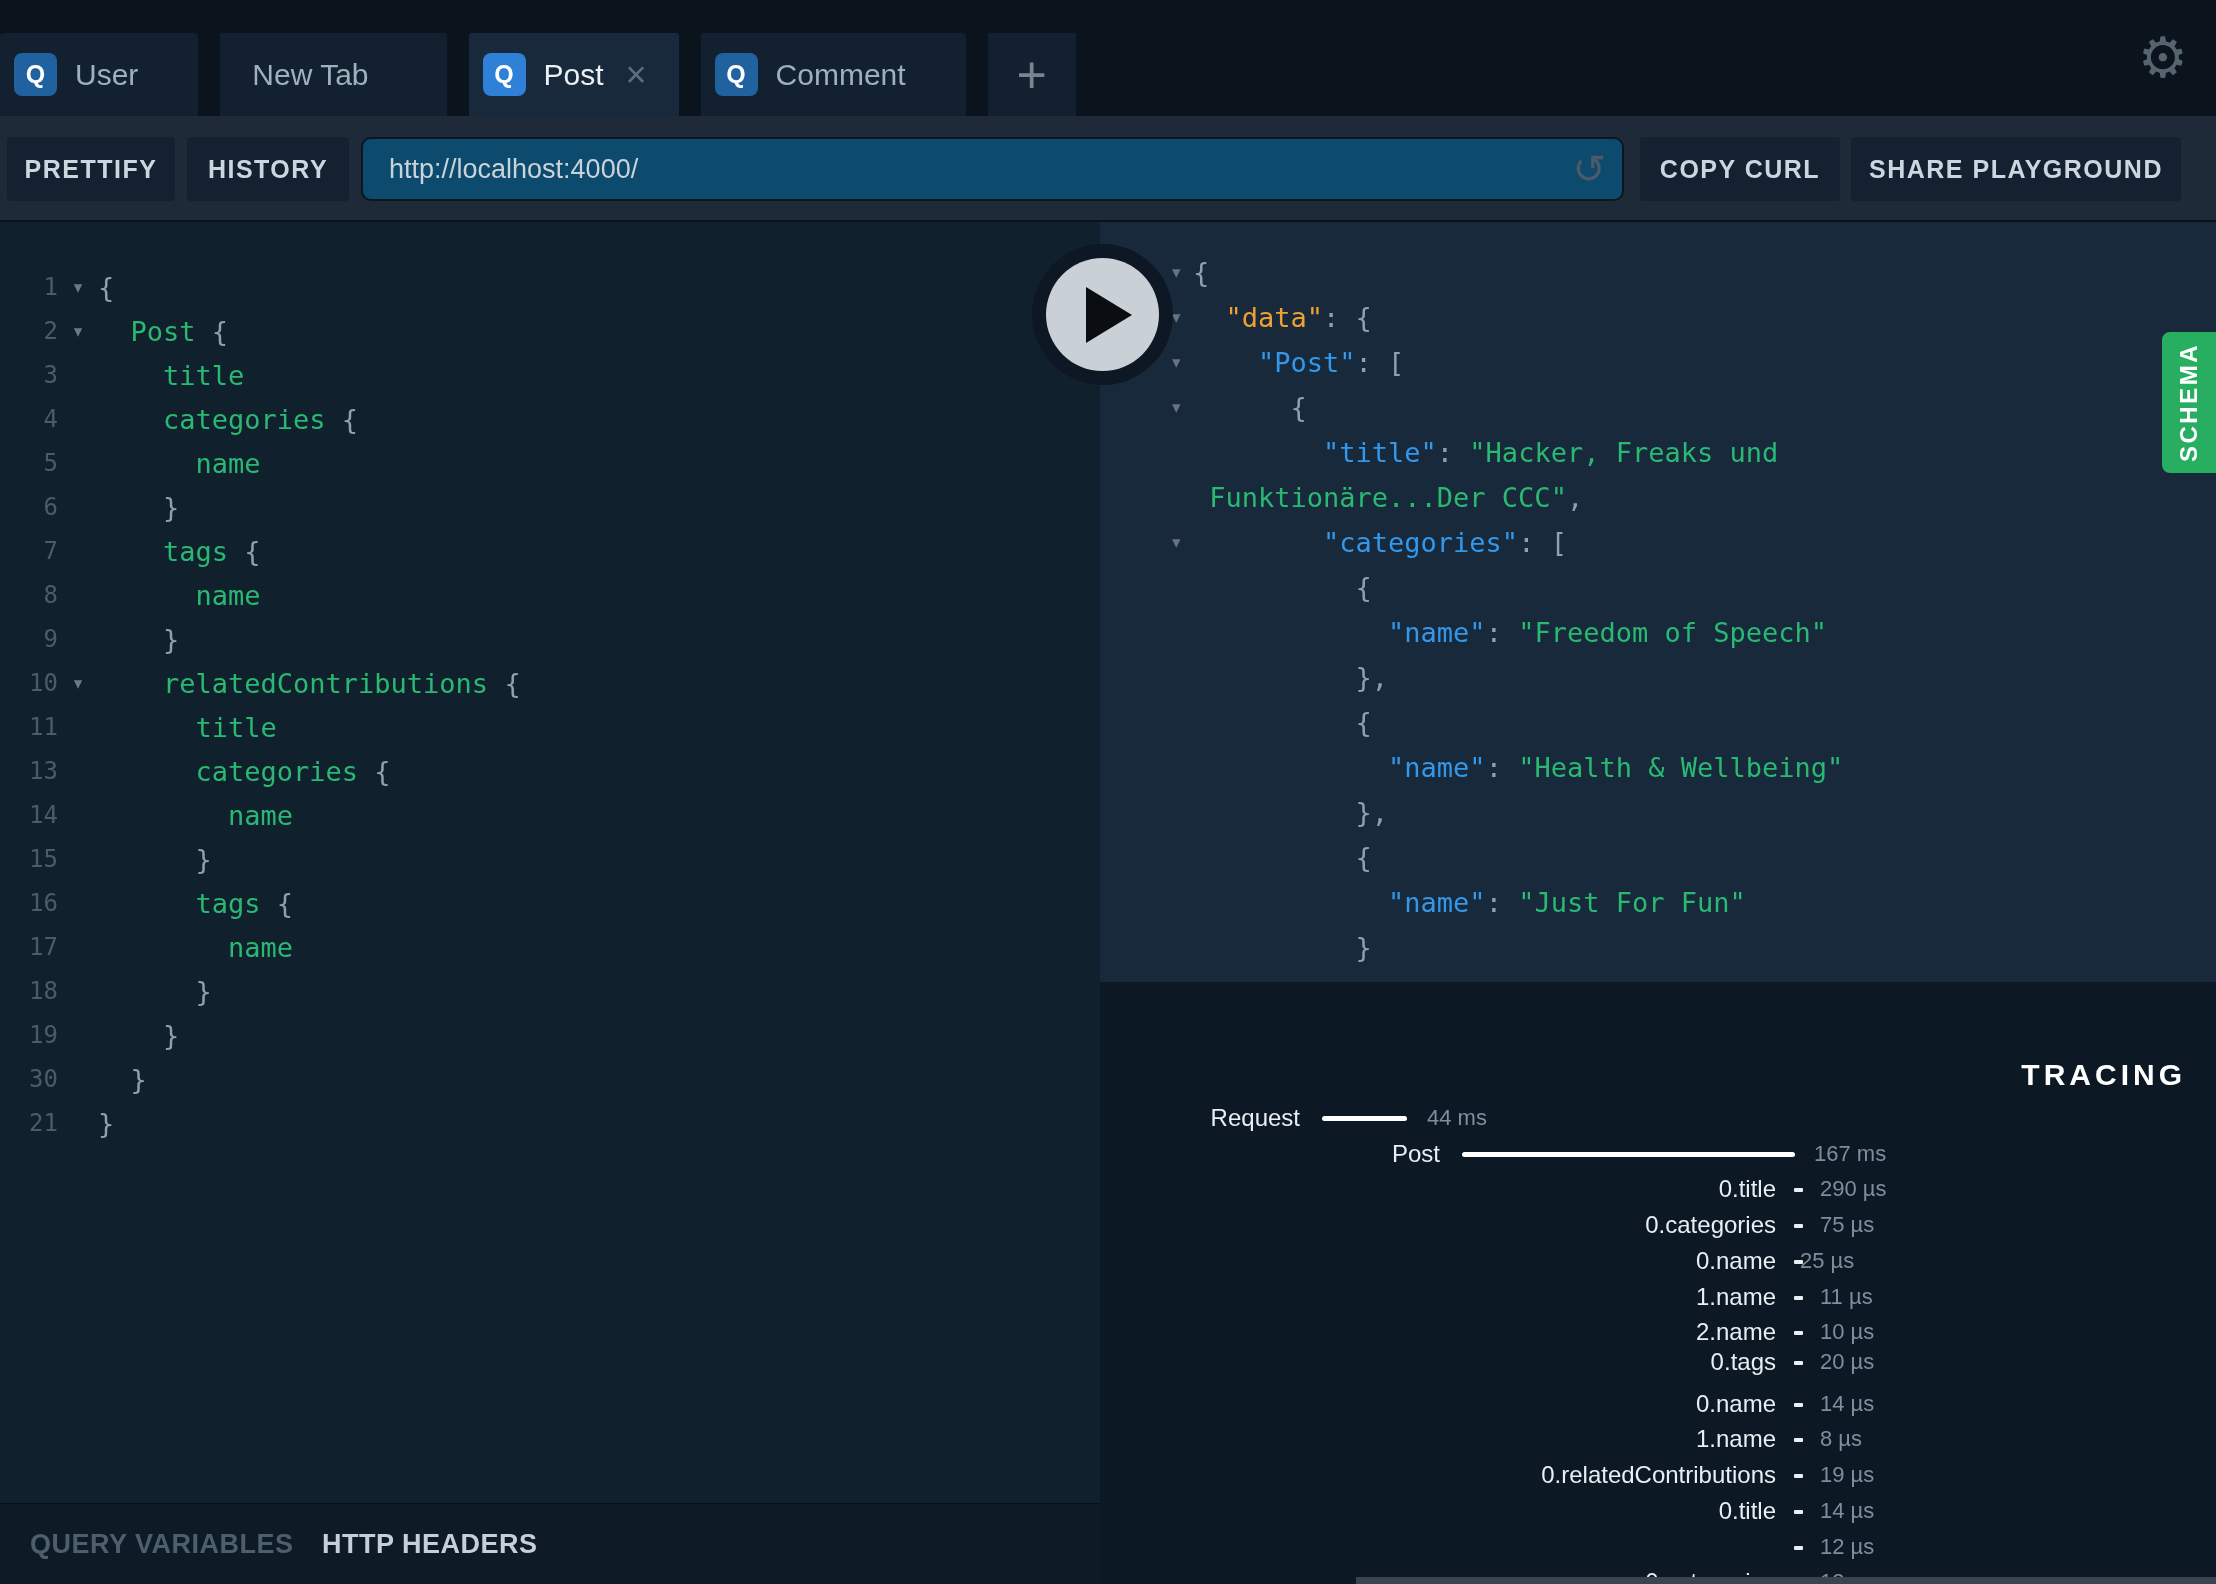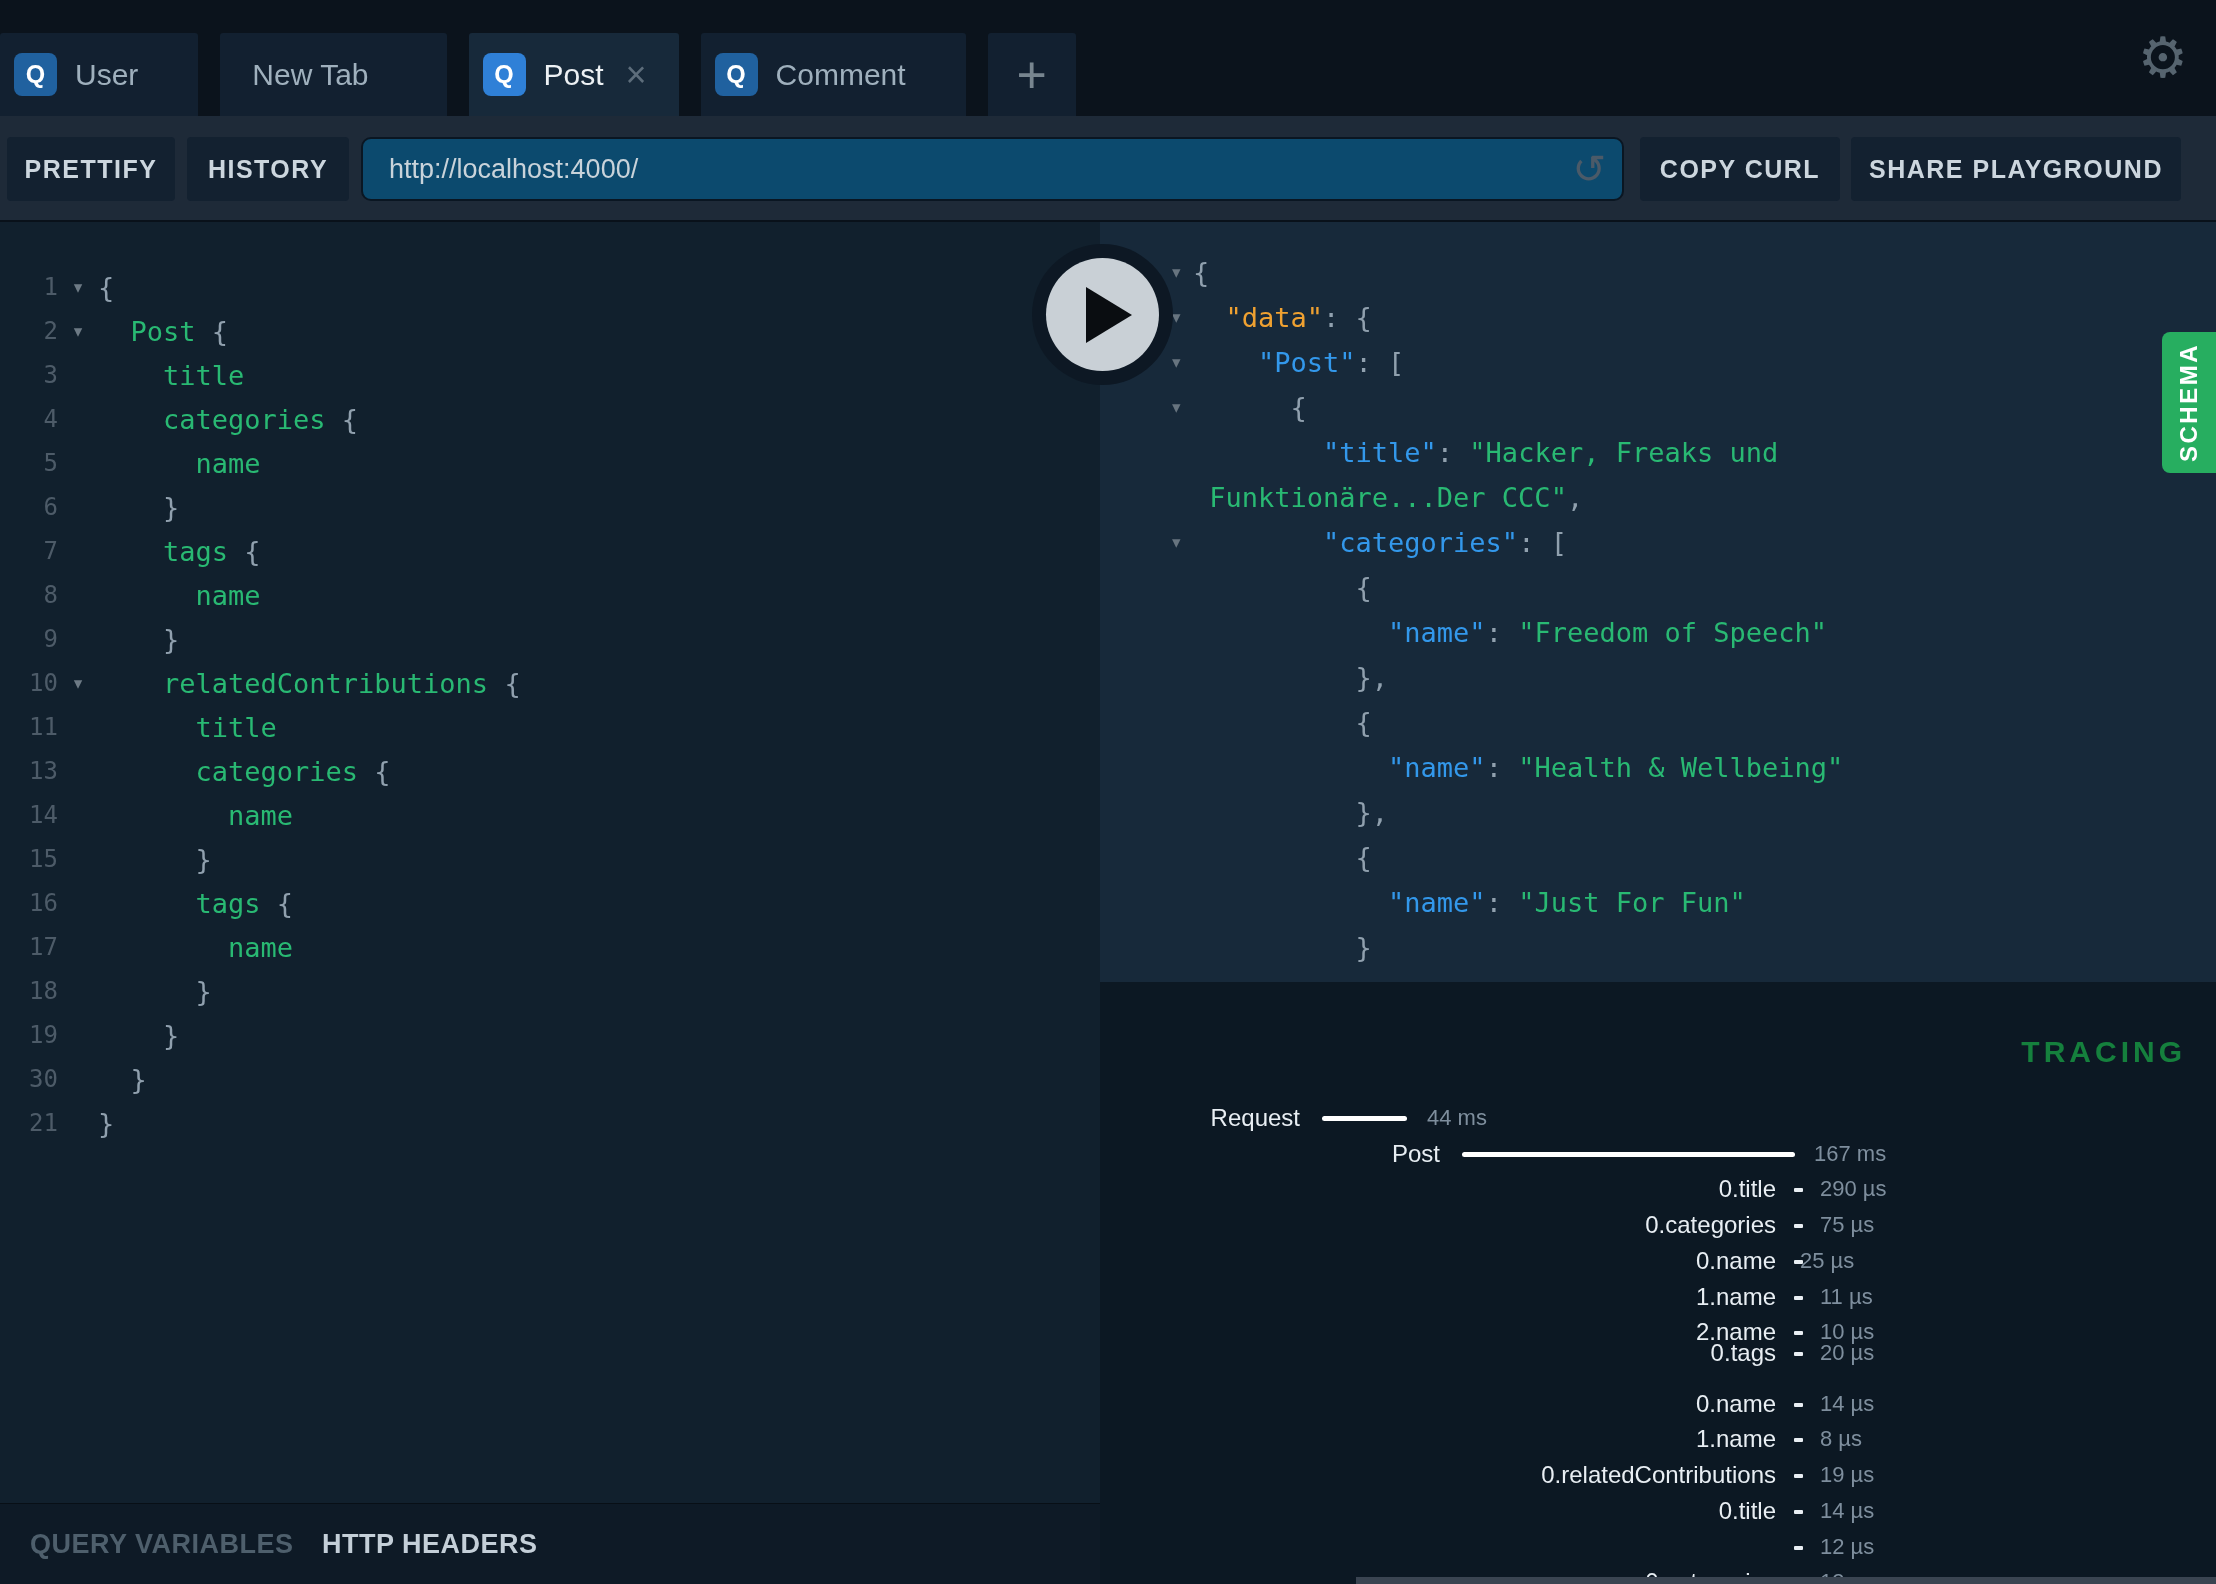--- a/index.html
+++ b/index.html
@@ -76,22 +76,22 @@
   .play-tri{width:0;height:0;border-left:46px solid #0a0d11;border-top:28px solid transparent;
             border-bottom:28px solid transparent;margin-left:12px;}
 
   
   .schema-tab{position:absolute;right:0;top:332px;width:54px;height:141px;background:#27ae60;
             border-radius:8px 0 0 8px;display:flex;align-items:center;justify-content:center;cursor:pointer;z-index:6;}
   .schema-label{writing-mode:vertical-rl;transform:rotate(180deg);color:#fff;font-size:24px;
             font-weight:bold;letter-spacing:2.5px;}
 
   
-  .tracing-title{position:absolute;right:30px;top:53px;font-size:30px;font-weight:bold;
-            letter-spacing:4px;color:#15803d;}
+  .tracing-title{position:absolute;right:30px;top:76px;font-size:30px;font-weight:bold;
+            letter-spacing:4px;color:#ffffff;}
   .tr-rows{position:absolute;left:0;top:118px;width:100%;}
   .tr-row{position:absolute;left:0;width:100%;height:36px;}
   .tr-label{position:absolute;left:0;top:0;height:36px;line-height:36px;text-align:right;
             font-size:24px;color:#e8eef3;}
   .tr-bar{position:absolute;top:16px;height:5px;border-radius:2.5px;background:#ffffff;}
   .tr-dash{position:absolute;top:17px;width:9px;height:4px;border-radius:1px;background:#e9eef3;}
   .tr-time{position:absolute;top:0;height:36px;line-height:36px;font-size:22px;color:#7e8e9d;}
   .tr-scrollbar{position:absolute;left:256px;right:0;bottom:0;height:7px;background:#3a4451;}
 
   
@@ -309,21 +309,21 @@
         <div class="tr-row" style="top: 179px;">
           <div class="tr-label" style="width: 676px;">1.name</div>
           <div class="tr-dash" style="left: 694px;"></div>
           <div class="tr-time" style="left: 720px;">11 µs</div>
         </div>
         <div class="tr-row" style="top: 214px;">
           <div class="tr-label" style="width: 676px;">2.name</div>
           <div class="tr-dash" style="left: 694px;"></div>
           <div class="tr-time" style="left: 720px;">10 µs</div>
         </div>
-        <div class="tr-row" style="top: 235px;">
+        <div class="tr-row" style="top: 244px;">
           <div class="tr-label" style="width: 676px;">0.tags</div>
           <div class="tr-dash" style="left: 694px;"></div>
           <div class="tr-time" style="left: 720px;">20 µs</div>
         </div>
         <div class="tr-row" style="top: 286px;">
           <div class="tr-label" style="width: 676px;">0.name</div>
           <div class="tr-dash" style="left: 694px;"></div>
           <div class="tr-time" style="left: 720px;">14 µs</div>
         </div>
         <div class="tr-row" style="top: 321px;">

